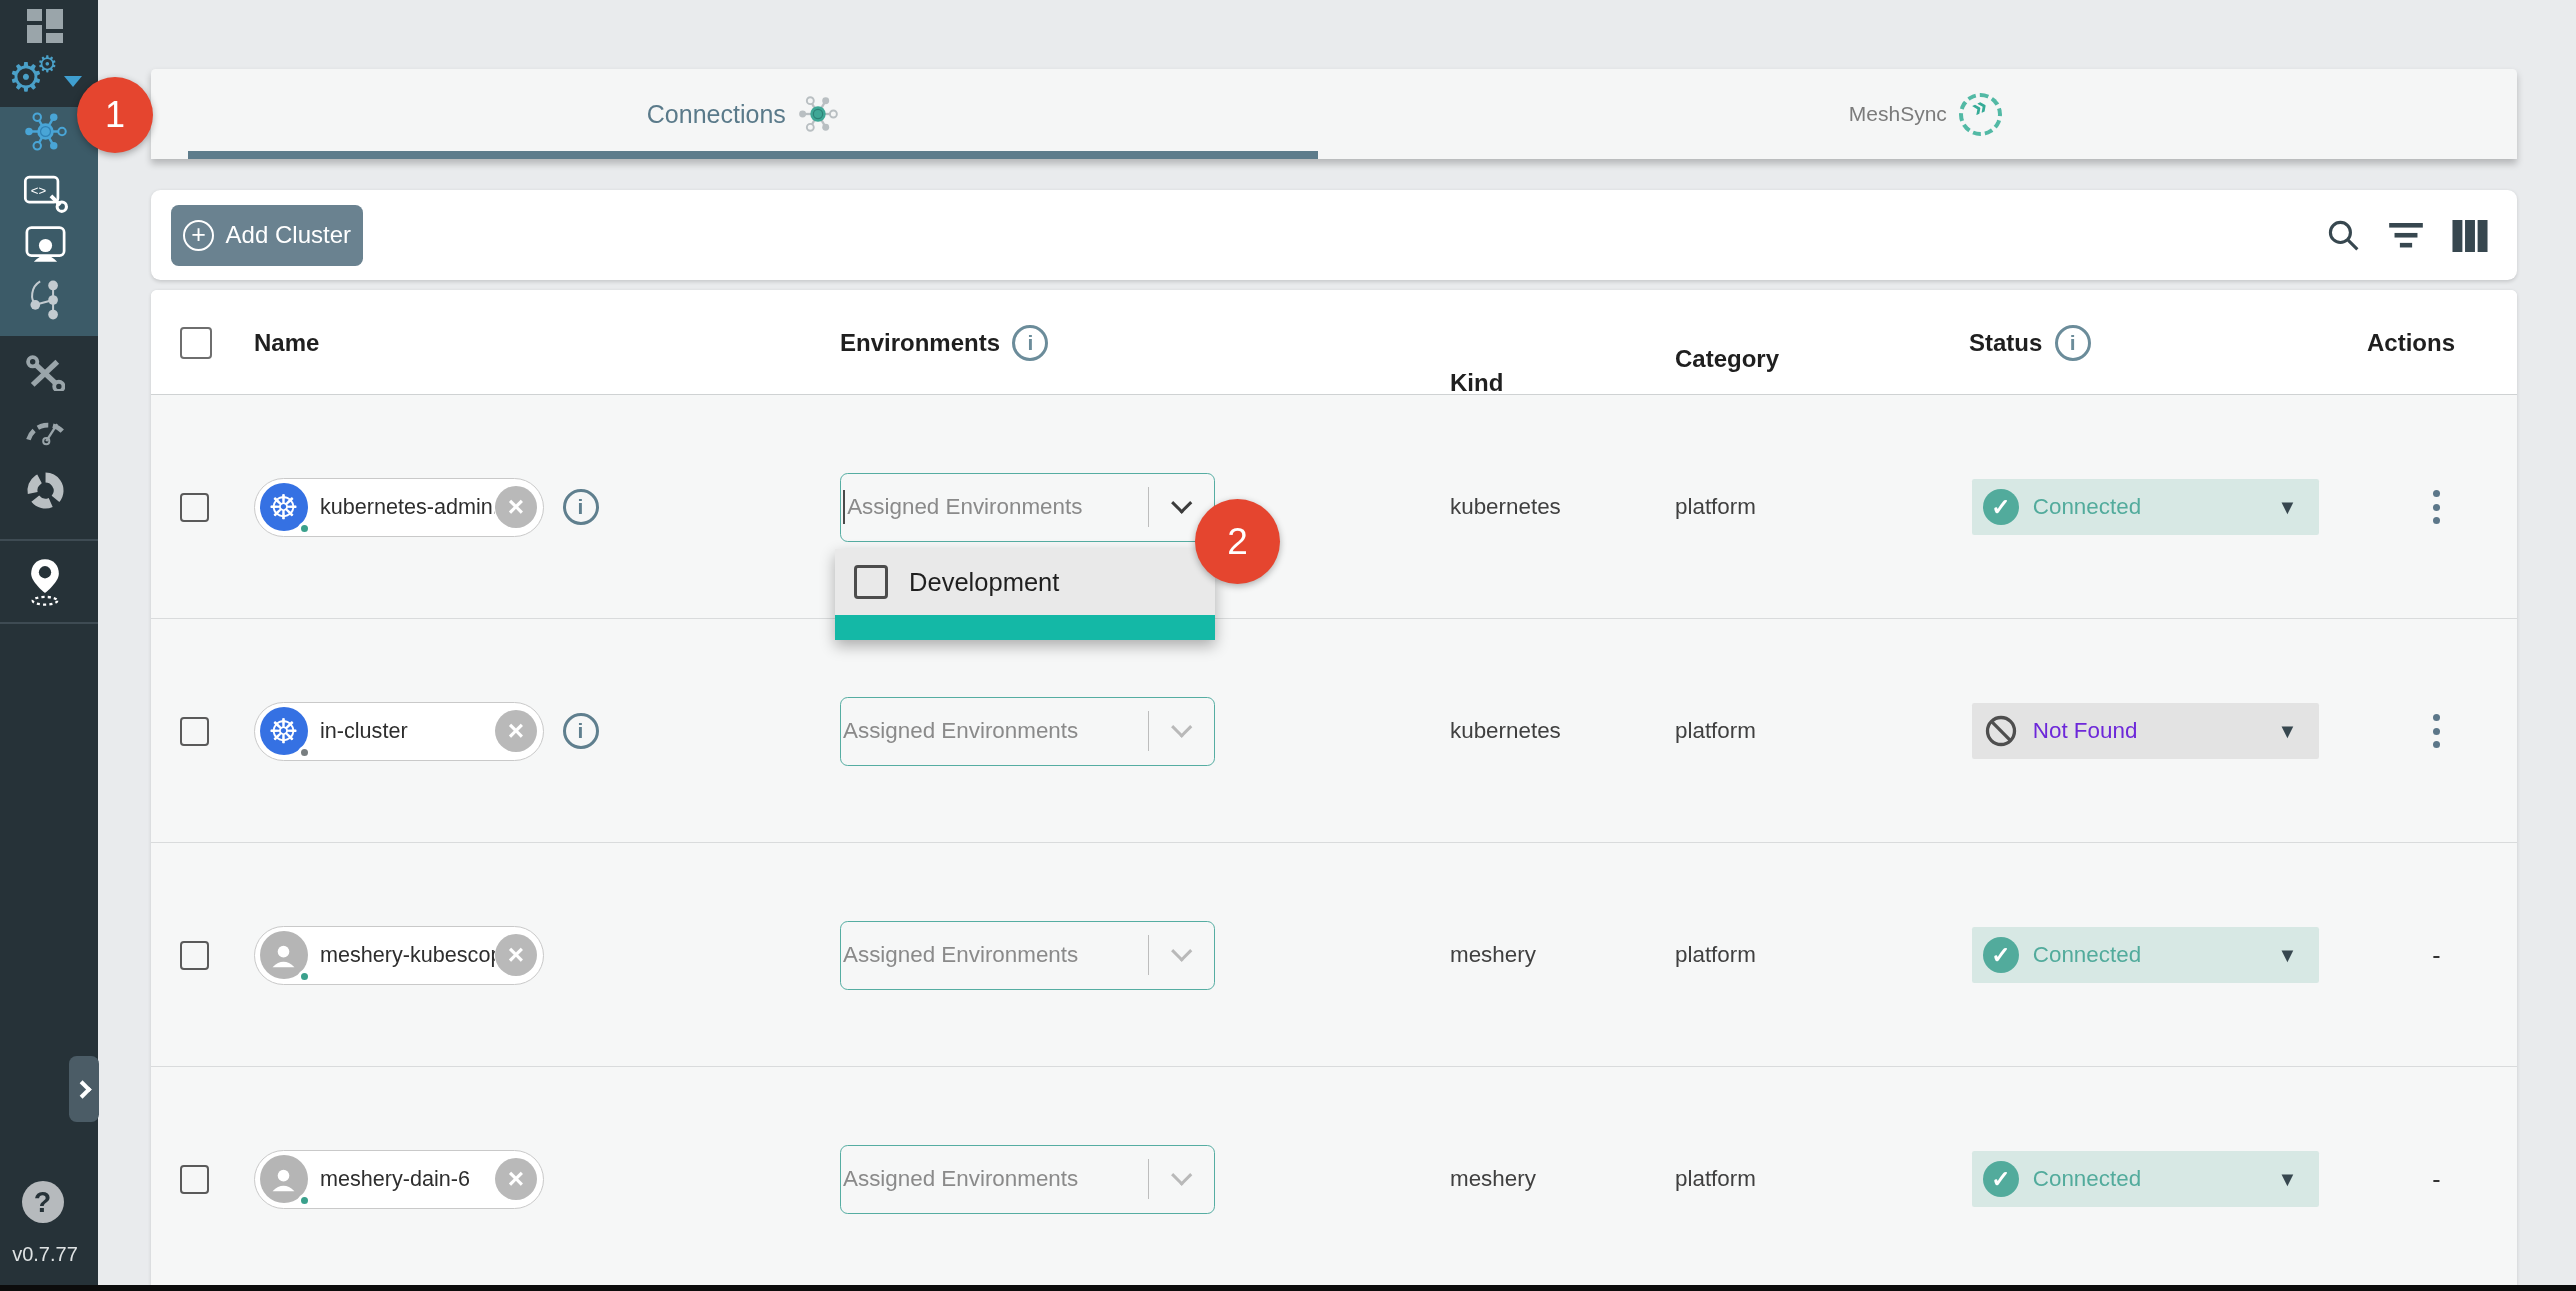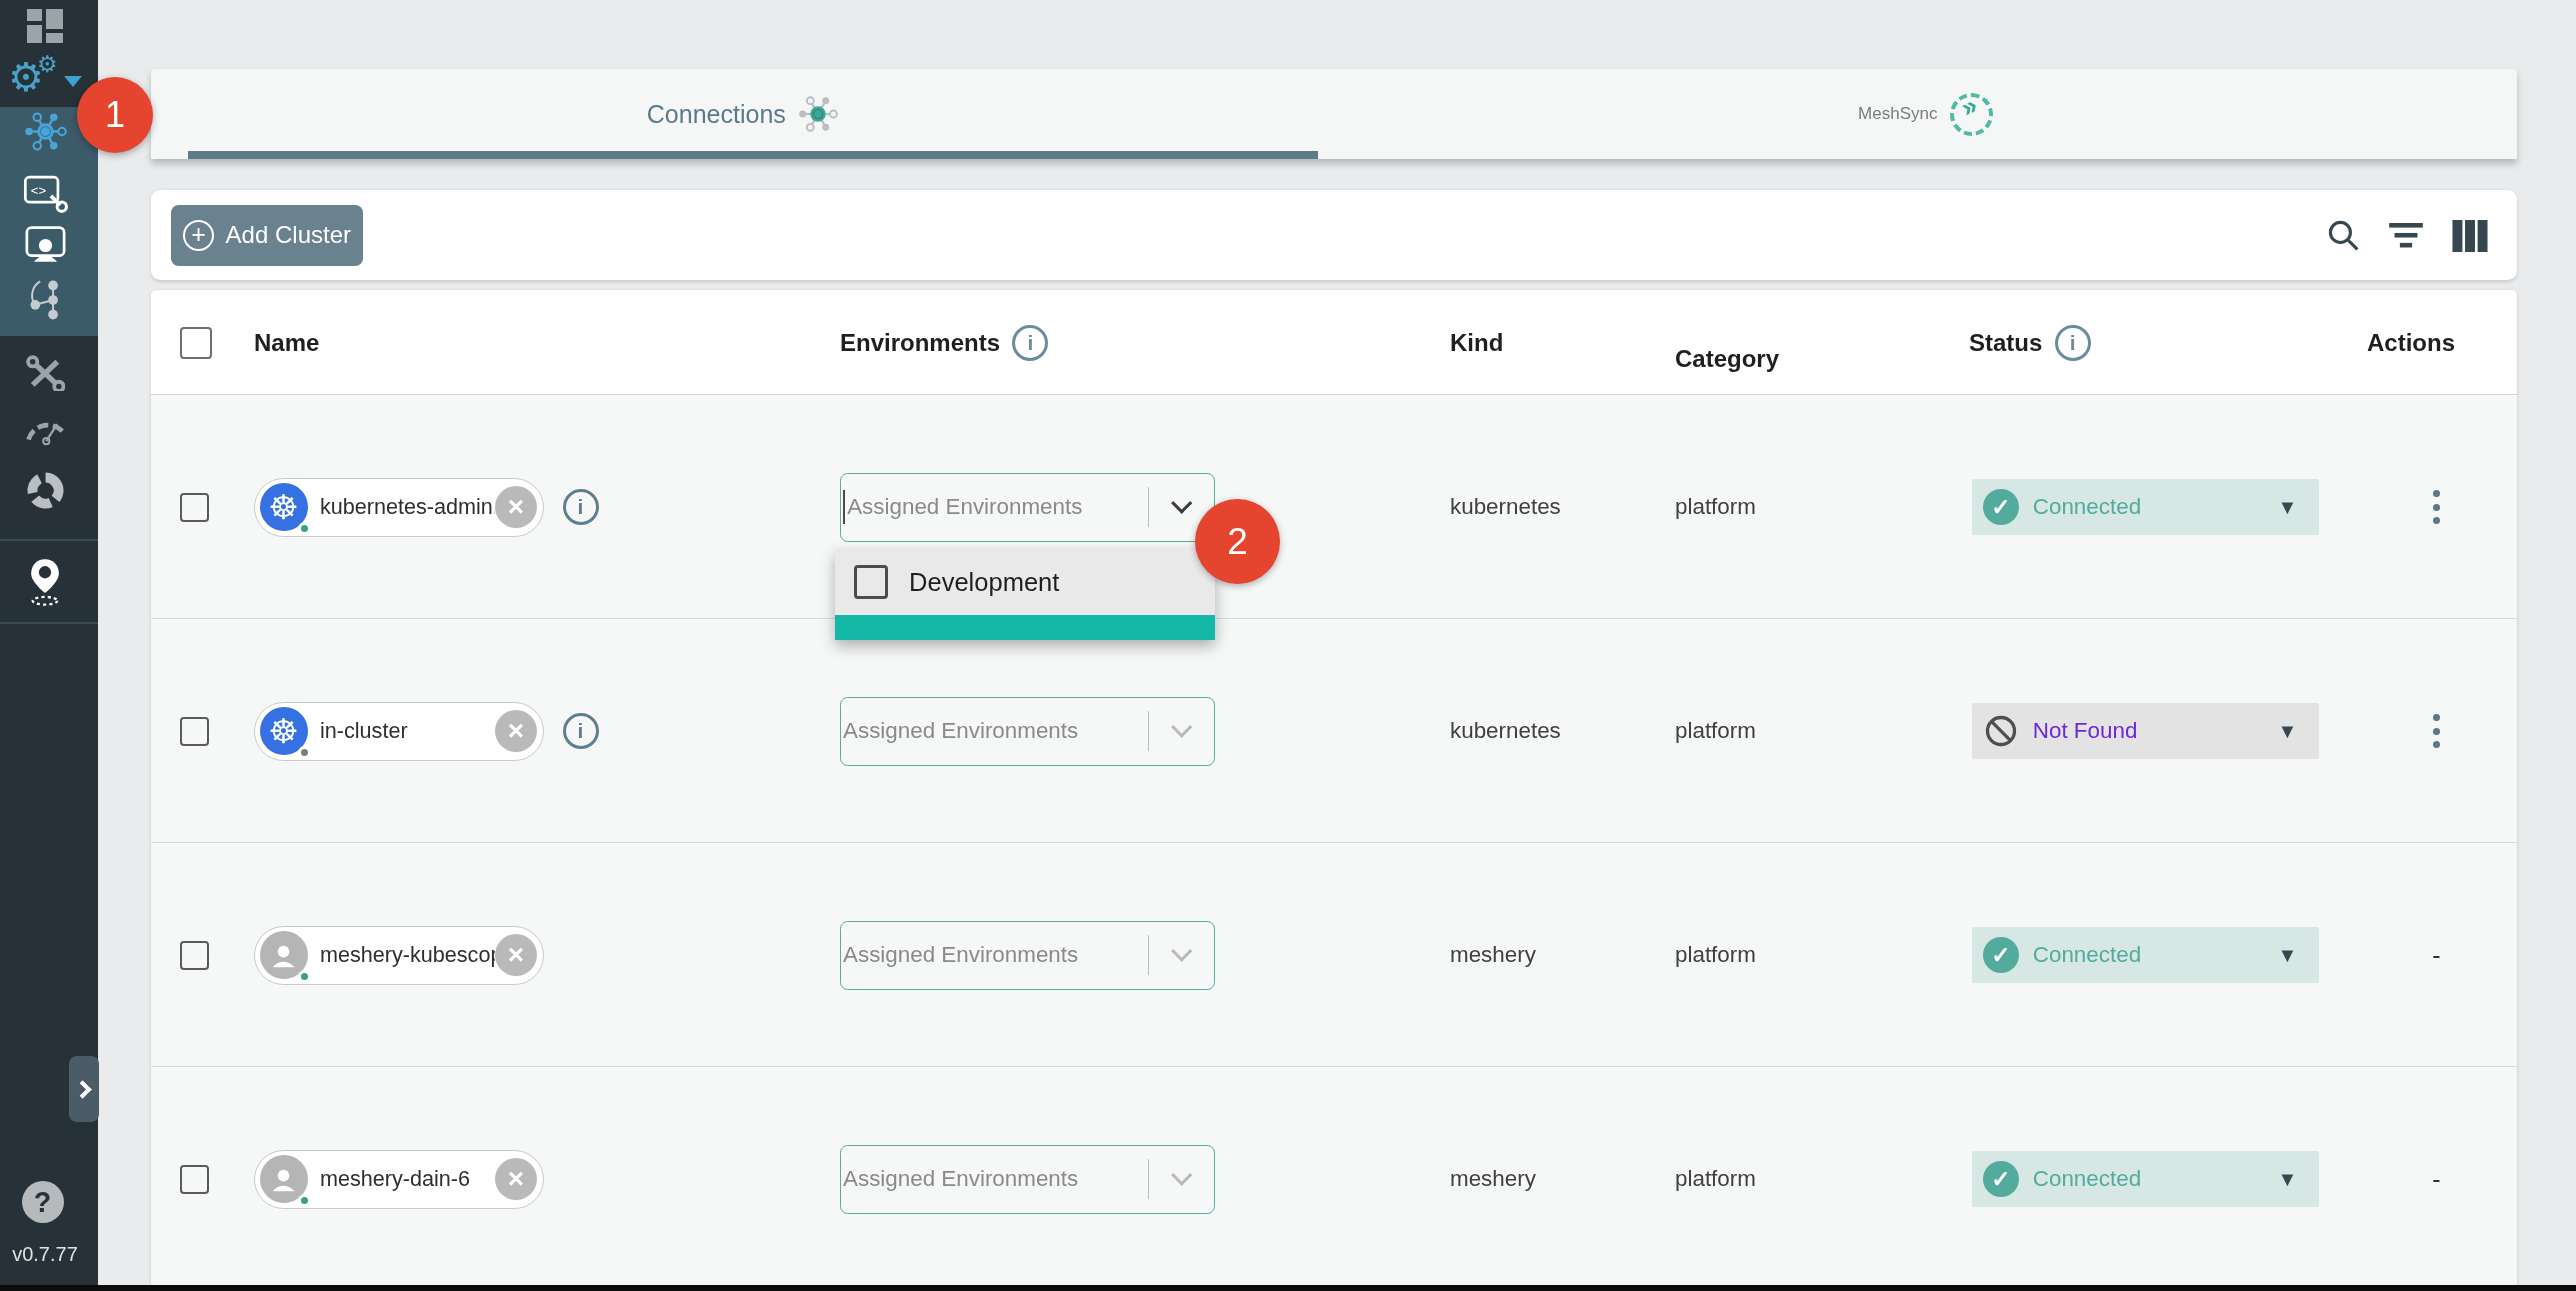--- a/index.html
+++ b/index.html
@@ -37,21 +37,21 @@
   .badge { position:absolute; border-radius:50%; background:#e5452f; color:#fff;
     display:flex; align-items:center; justify-content:center; z-index:20; box-shadow:0 2.3px 7.7px rgba(0,0,0,.3); }
   .badge.one { left:77px; top:77px; width:76px; height:76px; font-size:36px; }
   .badge.two { left:1195px; top:499px; width:85px; height:85px; font-size:37px; }
 
   
   .tabbar { position:absolute; left:151px; top:69px; width:2366px; height:90px; background:#f5f6f6;
     border-radius:4.6px 4.6px 0 0; box-shadow:0 4.6px 7.7px rgba(0,0,0,.22); display:flex; }
   .tab { width:50%; display:flex; align-items:center; justify-content:center; gap:12.4px; }
   .tab-label-conn { color:#5a7a8a; font-size:25px; }
-  .tab-label-sync { color:#7b7b7b; font-size:17px; }
+  .tab-label-sync { color:#7b7b7b; font-size:21px; }
   .tab-indicator { position:absolute; left:37px; bottom:0; width:1130px; height:7.7px; background:#5d7c8b; }
   .meshsync-ic { position:relative; width:43px; height:43px; }
   .meshsync-ic .ring { position:absolute; inset:0; border:4.6px dashed #52b9a5; border-radius:50%; }
   .meshsync-ic .arr { position:absolute; left:12.4px; top:-1.5px; color:#35ab97; font-size:26px; font-weight:bold;
     transform:rotate(-25deg); }
 
   
   .toolbar { position:absolute; left:151px; top:190px; width:2366px; height:90px; background:#fff;
     border-radius:9.3px; box-shadow:0 1.5px 3.9px rgba(0,0,0,.14); }
   .add-btn { position:absolute; left:20px; top:14.7px; width:192px; height:61px; background:#6a8290; border:none;
@@ -61,21 +61,21 @@
     align-items:center; justify-content:center; font-size:25px; line-height:1; padding-bottom:2.3px; }
   .tb-ic { position:absolute; top:27px; width:37px; height:37px; display:flex; align-items:center; justify-content:center; cursor:pointer; }
   .tb-search { left:2174px; } .tb-filter { left:2236px; } .tb-cols { left:2300px; }
 
   
   .tablecard { position:absolute; left:151px; top:290px; width:2366px; height:995px; background:#fff;
     border-radius:6.2px 6.2px 0 0; box-shadow:0 1.5px 3.9px rgba(0,0,0,.14); overflow:hidden; }
   .thead { position:relative; height:105px; background:#fff; border-bottom:1.5px solid #cfd2d3; }
   .hcell { position:absolute; top:0; height:105px; display:flex; align-items:center; gap:12.4px;
     font-weight:bold; font-size:24px; color:#1f1f1f; }
-  .h-check { left:28.6px; } .h-name { left:103px; } .h-env { left:689px; } .h-kind { left:1299px; }
+  .h-check { left:28.6px; } .h-name { left:103px; } .h-env { left:689px; } .h-kind { left:1299px;margin-top:40px; }
   .h-cat { left:1524px;margin-top:16px; } .h-status { left:1818px; } .h-actions { left:2216px; width:139px; justify-content:flex-start; }
 
   .cbx { width:29px; height:29px; border:2.3px solid #5a5a5a; border-radius:3.9px; background:transparent; cursor:pointer; }
   .cbx.hd { width:32px; height:32px; border-color:#6e6e6e; }
 
   .info-circ { width:36px; height:36px; border:3.1px solid #5f7f8e; border-radius:50%; color:#5f7f8e;
     font-size:21px; font-weight:bold; display:flex; align-items:center; justify-content:center; flex:none; }
   .info-circ.hd { border-color:#6b8c9a; color:#6b8c9a; }
 
   .trow { position:relative; height:224px; background:#f6f7f7; border-bottom:1.5px solid #d9dbdc; }

